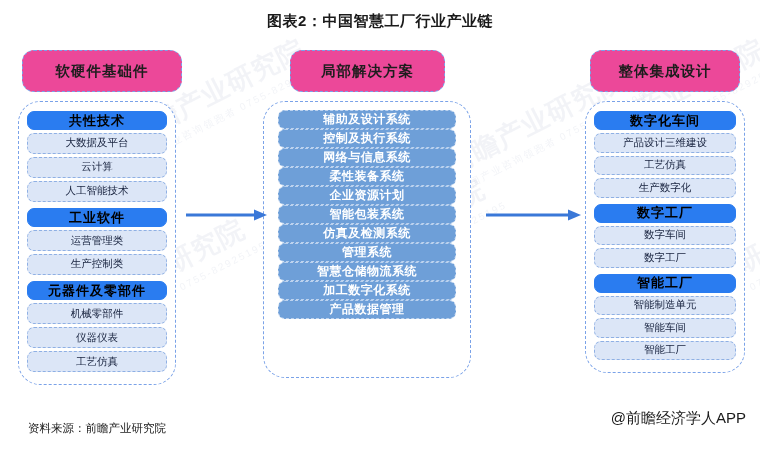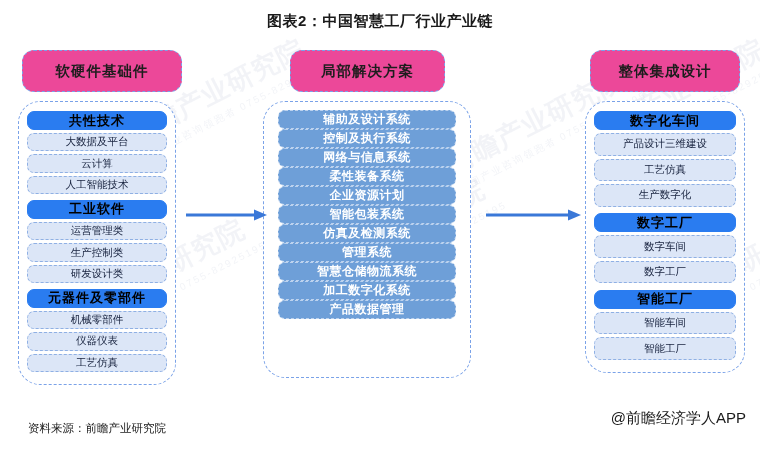--- a/index.html
+++ b/index.html
@@ -202,21 +202,20 @@
     <div class="pill head">共性技术</div>
     <div class="pill sub">大数据及平台</div>
     <div class="pill sub">云计算</div>
     <div class="pill sub">人工智能技术</div>
 
     <div class="group-gap"></div>
 
     <div class="pill head">工业软件</div>
     <div class="pill sub">运营管理类</div>
     <div class="pill sub">生产控制类</div>
-    <div class="pill sub">研发设计类</div>
 
     <div class="group-gap"></div>
 
     <div class="pill head">元器件及零部件</div>
     <div class="pill sub">机械零部件</div>
     <div class="pill sub">仪器仪表</div>
     <div class="pill sub">工艺仿真</div>
   </div>
 
   <svg class="arrow" style="left:186px; top:208px; width:82px;" viewBox="0 0 82 14">
@@ -256,20 +255,21 @@
 
     <div class="group-gap"></div>
 
     <div class="pill head">数字工厂</div>
     <div class="pill sub">数字车间</div>
     <div class="pill sub">数字工厂</div>
 
     <div class="group-gap"></div>
 
     <div class="pill head">智能工厂</div>
+    <div class="pill sub">智能制造单元</div>
     <div class="pill sub">智能车间</div>
     <div class="pill sub">智能工厂</div>
   </div>
 
   <div class="src-note">资料来源：前瞻产业研究院</div>
   <div class="brand-note">@前瞻经济学人APP</div>
 
 </div>
 
 </body></html>

